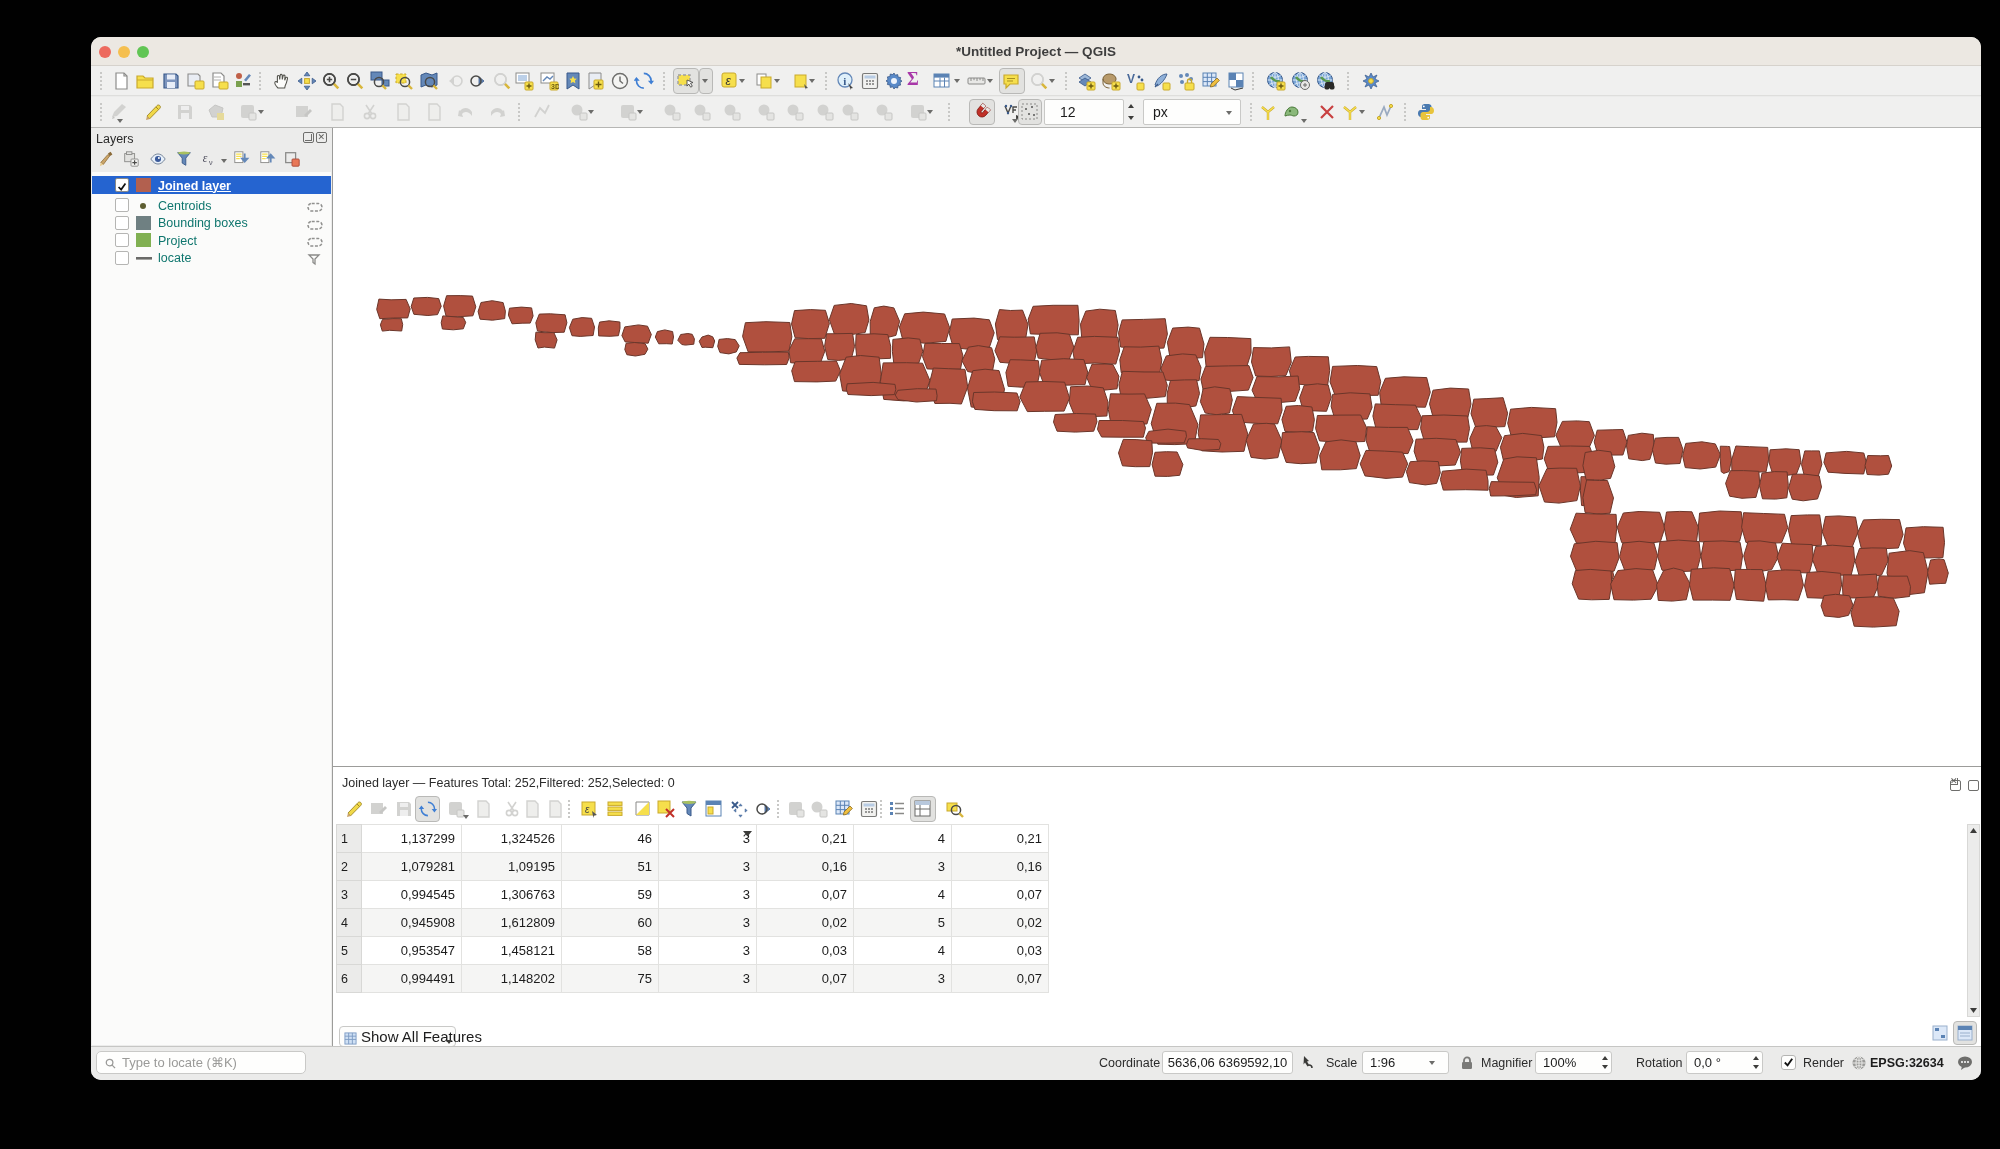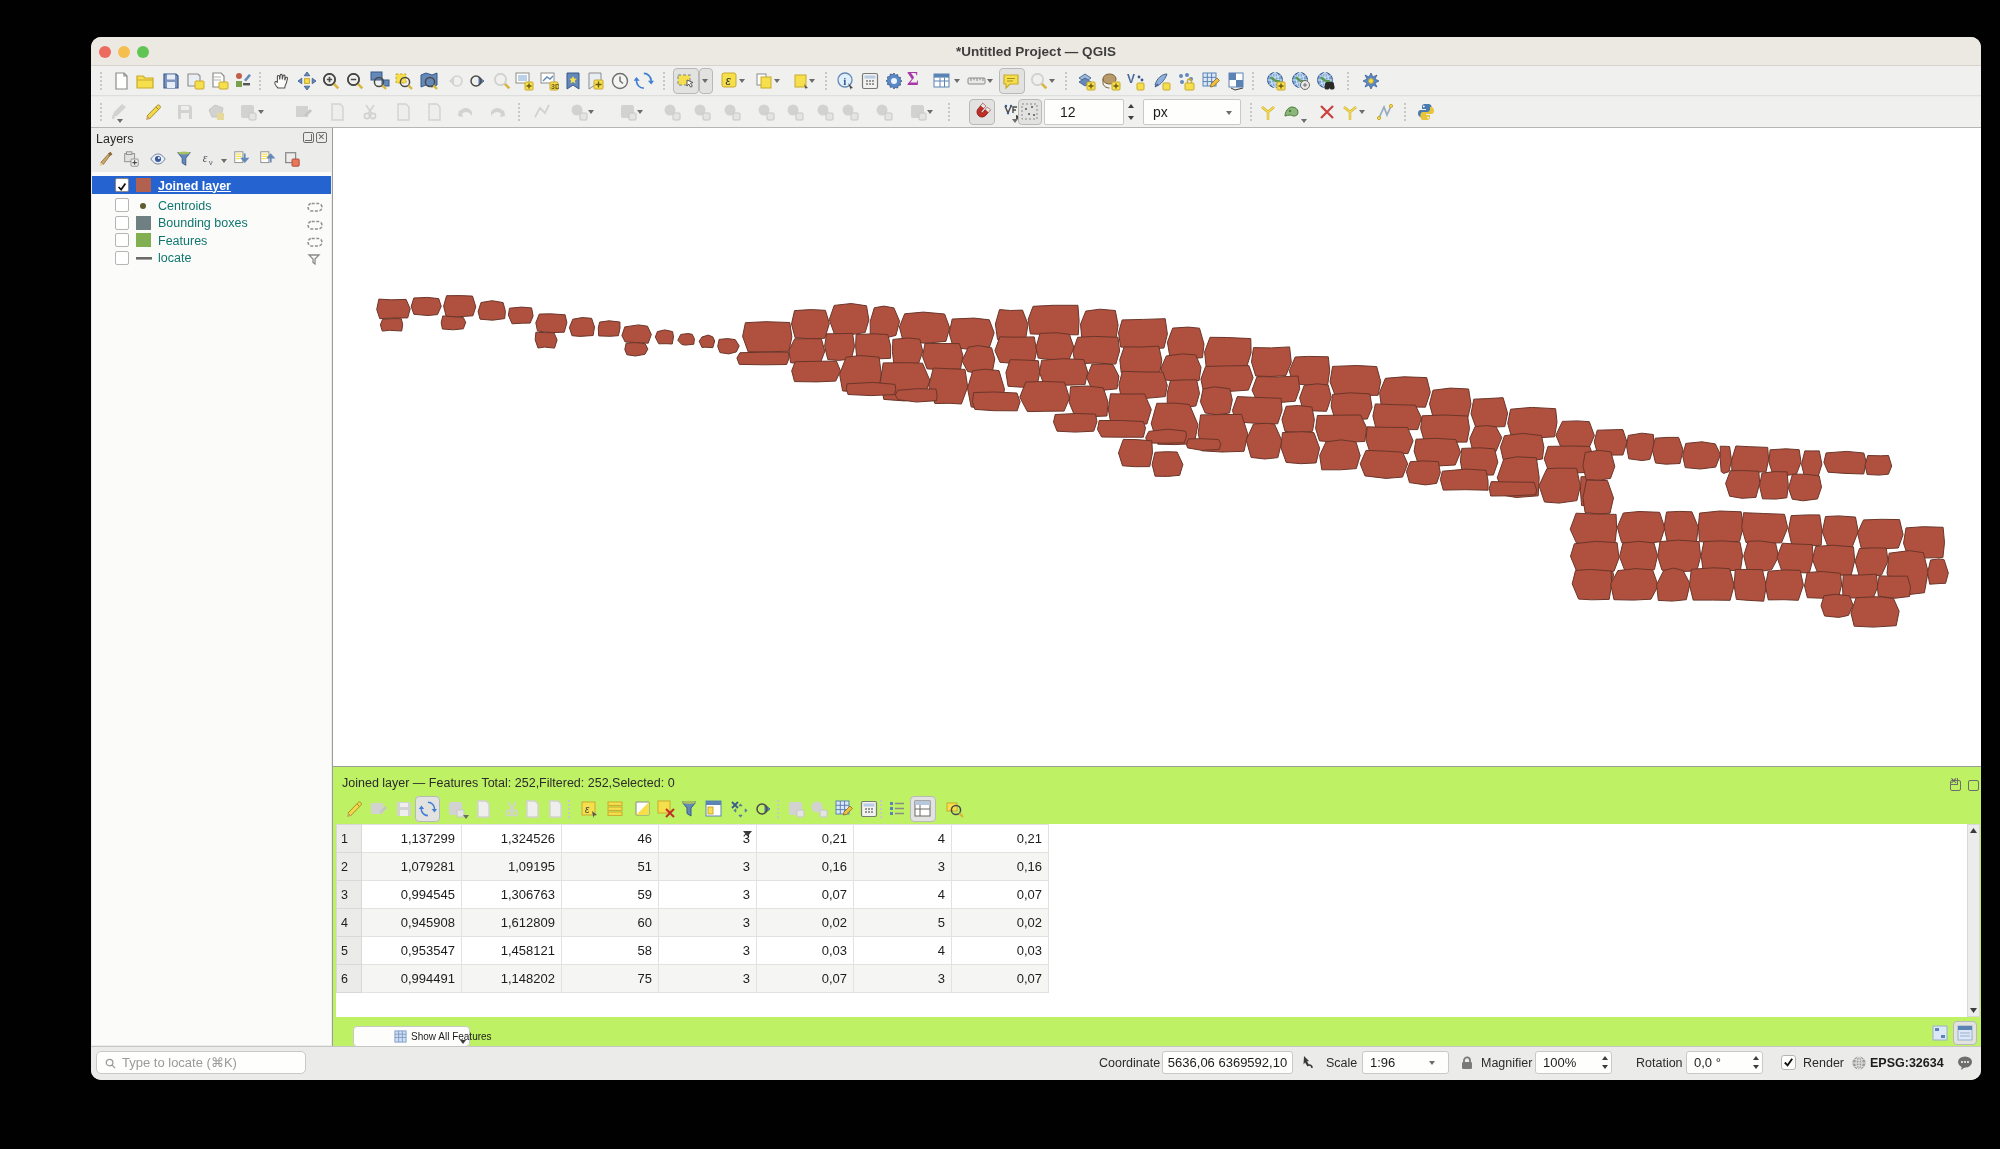--- a/index.html
+++ b/index.html
@@ -34,38 +34,38 @@
 .winbtn.x:before { content:"\2715"; border:none; font-size:9px; line-height:7px; color:#5e5e5c;
   width:auto; height:auto; left:0.5px; top:1px; font-family:"Liberation Sans",sans-serif; }
 .lrow { position:absolute; left:0; width:239px; height:18px; }
 .lrow .cb { position:absolute; left:23px; top:2px; width:14px; height:14px; background:#fff;
   border:1px solid #b5b5b3; border-radius:2px; }
 .lrow .sw { position:absolute; left:44px; top:2px; width:15px; height:14px; }
 .lrow .nm { position:absolute; left:66px; top:2.5px; font-size:12.5px; color:#0f766e; white-space:nowrap; }
 .lrow .ri { position:absolute; left:215px; top:3px; width:14px; height:12px; }
 #canvas { position:absolute; left:242px; top:91px; width:1648px; height:638px; background:#fff; }
 #vline { position:absolute; left:241px; top:91px; width:1px; height:918px; background:#9c9c9a; }
-#attr { position:absolute; left:242px; top:730px; width:1648px; height:279px; background:#bef264; }
+#attr { position:absolute; left:242px; top:730px; width:1648px; height:279px; background:#ffffff; }
 #attrtop { position:absolute; left:241px; top:729px; width:1649px; height:1px; background:#9c9c9a; }
 #attr .atitle { position:absolute; left:9px; top:9px; font-size:12.5px; color:#2b2b2b; }
 #attr .awinbtns { position:absolute; right:2px; top:10px; }
 #atoolbar { position:absolute; left:6px; top:31px; width:1200px; height:24px; }
 #tablewrap { position:absolute; left:3px; top:57px; width:1631px; height:193px; background:#fff; }
 table#attrtable { border-collapse:collapse; table-layout:fixed; font-size:13px; color:#1c1c1c; }
 #attrtable th { font-weight:bold; background:#f2f2f1; border:1px solid #d8d8d6;
   border-top:none; height:17px; font-size:12.5px; padding:0; }
 #attrtable td { border:1px solid #e2e2e0; text-align:right; padding:0 6px 0 0; height:28px; }
 #attrtable td.rh { background:#ebebea; border:1px solid #d8d8d6; text-align:left; padding:0 0 0 4px;
   font-size:12.5px; color:#1c1c1c; }
 #attrtable tr.alt td { background:#f5f5f4; }
 #attrtable tr.alt td.rh { background:#ebebea; }
 #sbar { position:absolute; left:1634px; top:57px; width:13px; height:193px; background:#ececeb;
   border:1px solid #d8d8d6; }
-#safbtn { position:absolute; left:20px; top:259px; width:117px; height:21px; white-space:nowrap; background:#fdfdfc;
-  border:1px solid #c9c9c7; border-radius:4px; font-size:10px; color:#1c1c1c; line-height:19px;padding-left:36px; }
+#safbtn { position:absolute; left:6px; top:259px; width:117px; height:21px; white-space:nowrap; background:#fdfdfc;
+  border:1px solid #c9c9c7; border-radius:4px; font-size:15px; color:#1c1c1c; line-height:19px; }
 #status { position:absolute; left:0; top:1009px; width:100%; height:34px; background:#ebebea;
   border-top:1px solid #c6c6c4; font-size:12.5px; color:#2b2b2b; }
 #locator { position:absolute; left:5px; top:4px; width:210px; height:23px; background:#fefefd;
   border:1px solid #c9c9c7; border-radius:5px; color:#9a9a98; font-size:13px; line-height:21px; }
 .sbox { position:absolute; background:#fefefd; border:1px solid #c9c9c7; border-radius:3px;
   height:23px; top:4px; font-size:13px; color:#1c1c1c; line-height:21px; }
 .slabel { position:absolute; top:9px; font-size:12.5px; color:#2b2b2b; }
 .spinner { position:absolute; width:13px; top:4px; height:23px; }
 .spinner:before { content:""; position:absolute; left:3px; top:5px; width:0; height:0;
   border-left:3.5px solid transparent; border-right:3.5px solid transparent; border-bottom:4px solid #3c3c3a; }
@@ -717,21 +717,21 @@
         <div class="cb"></div>
         <div class="sw" style="background:#6f8082"></div>
         <div class="nm">Bounding boxes</div>
         <div class="ri"><svg viewBox="0 0 16 12" width="16" height="12">
               <rect x="1" y="2.5" width="14" height="7.5" rx="3.7" fill="none" stroke="#90908e" stroke-width="1.5" stroke-dasharray="3 1.6"></rect>
             </svg></div>
       </div>
       <div class="lrow" style="top:59px">
         <div class="cb"></div>
         <div class="sw" style="background:#81b052"></div>
-        <div class="nm">Features</div>
+        <div class="nm">Project</div>
         <div class="ri"><svg viewBox="0 0 16 12" width="16" height="12">
               <rect x="1" y="2.5" width="14" height="7.5" rx="3.7" fill="none" stroke="#90908e" stroke-width="1.5" stroke-dasharray="3 1.6"></rect>
             </svg></div>
       </div>
       <div class="lrow" style="top:76.5px">
         <div class="cb"></div>
         <div class="nm">locate</div>
         <svg style="position:absolute;left:44px;top:8px" width="16" height="3">
             <rect width="16" height="2.6" fill="#6a6a68"></rect>
           </svg>

